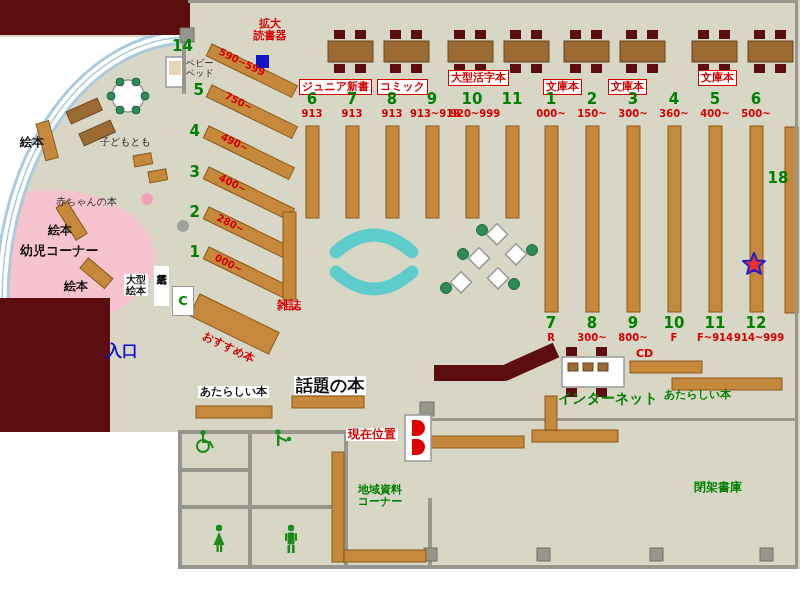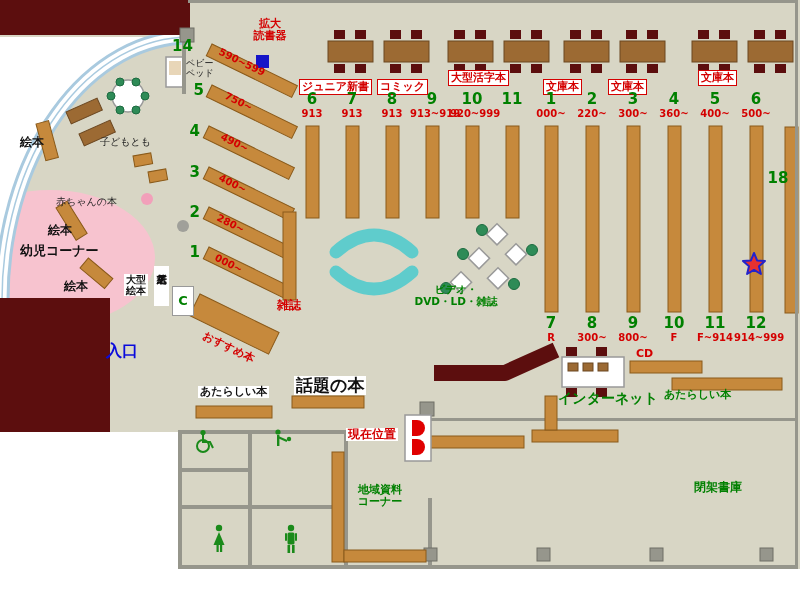--- a/index.html
+++ b/index.html
@@ -298,21 +298,21 @@
 <div class="lbl rng" style="left:450px;top:108px">920~999</div>
 <div class="lbl rng" style="left:490px;top:108px"></div>
 
 <div class="lbl num" style="left:529px;top:91px">1</div>
 <div class="lbl num" style="left:570px;top:91px">2</div>
 <div class="lbl num" style="left:611px;top:91px">3</div>
 <div class="lbl num" style="left:652px;top:91px">4</div>
 <div class="lbl num" style="left:693px;top:91px">5</div>
 <div class="lbl num" style="left:734px;top:91px">6</div>
 <div class="lbl rng" style="left:529px;top:108px">000~</div>
-<div class="lbl rng" style="left:570px;top:108px">220~</div>
+<div class="lbl rng" style="left:570px;top:108px">150~</div>
 <div class="lbl rng" style="left:611px;top:108px">300~</div>
 <div class="lbl rng" style="left:652px;top:108px">360~</div>
 <div class="lbl rng" style="left:693px;top:108px">400~</div>
 <div class="lbl rng" style="left:734px;top:108px">500~</div>
 
 <div class="lbl num" style="left:529px;top:315px">7</div>
 <div class="lbl num" style="left:570px;top:315px">8</div>
 <div class="lbl num" style="left:611px;top:315px">9</div>
 <div class="lbl num" style="left:652px;top:315px">10</div>
 <div class="lbl num" style="left:693px;top:315px">11</div>
@@ -335,24 +335,20 @@
 
 <div class="lbl r rot26" style="left:222px;top:46px;font-size:10px">590~599</div>
 <div class="lbl r rot26" style="left:228px;top:90px;font-size:10px">750~</div>
 <div class="lbl r rot26" style="left:224px;top:131px;font-size:10px">490~</div>
 <div class="lbl r rot26" style="left:222px;top:172px;font-size:10px">400~</div>
 <div class="lbl r rot26" style="left:220px;top:212px;font-size:10px">280~</div>
 <div class="lbl r rot26" style="left:218px;top:252px;font-size:10px">000~</div>
 
 <div class="lbl r rot26" style="left:206px;top:330px;font-size:11px">おすすめ本</div>
 <div class="lbl r" style="left:277px;top:299px;font-size:12px">雑誌</div>
-<div class="lbl g" style="left:410px;top:284px;width:92px;font-size:10.5px;text-align:center">
-  <span>ビデオ・</span>
-  <span>DVD・LD・雑誌</span>
-</div>
 
 <div class="lbl k" style="left:20px;top:136px;font-size:12px">絵本</div>
 <div class="lbl k" style="left:48px;top:224px;font-size:12px">絵本</div>
 <div class="lbl k" style="left:64px;top:280px;font-size:12px">絵本</div>
 <div class="lbl k" style="left:20px;top:244px;font-size:13px">幼児コーナー</div>
 <div class="lbl" style="left:56px;top:196px;font-size:10px;color:#222">赤ちゃんの本</div>
 <div class="lbl" style="left:100px;top:136px;font-size:10px;color:#222">子どもとも</div>
 <div class="lbl" style="left:186px;top:58px;font-size:9px;color:#222;text-align:left">
   <span>ベビー</span>
   <span>ベッド</span>

